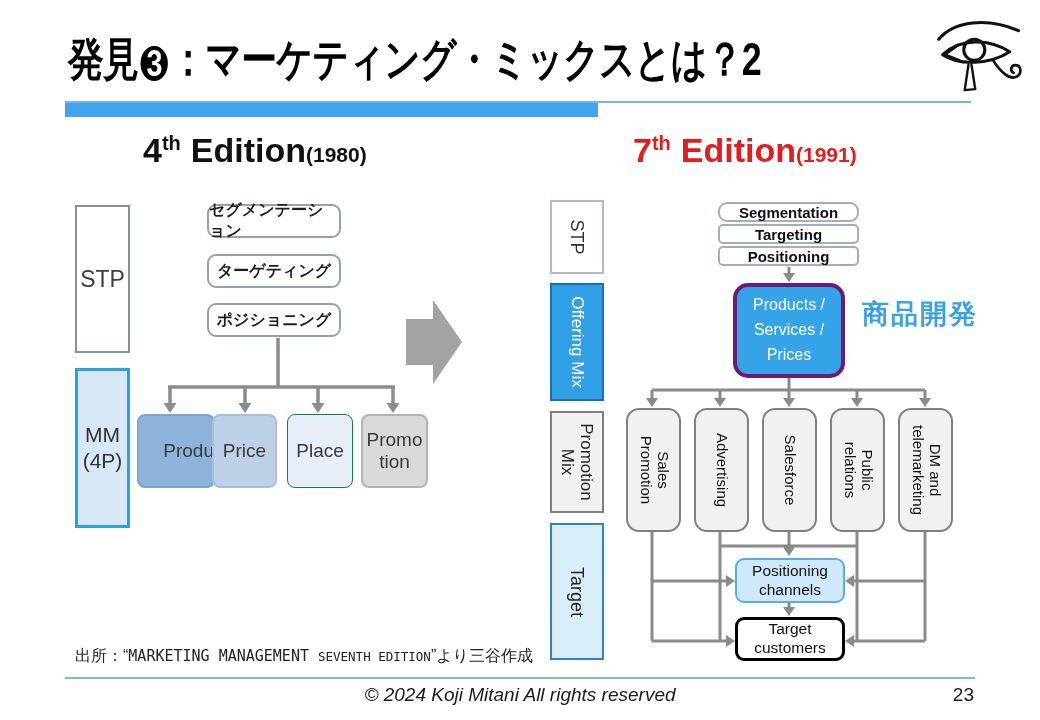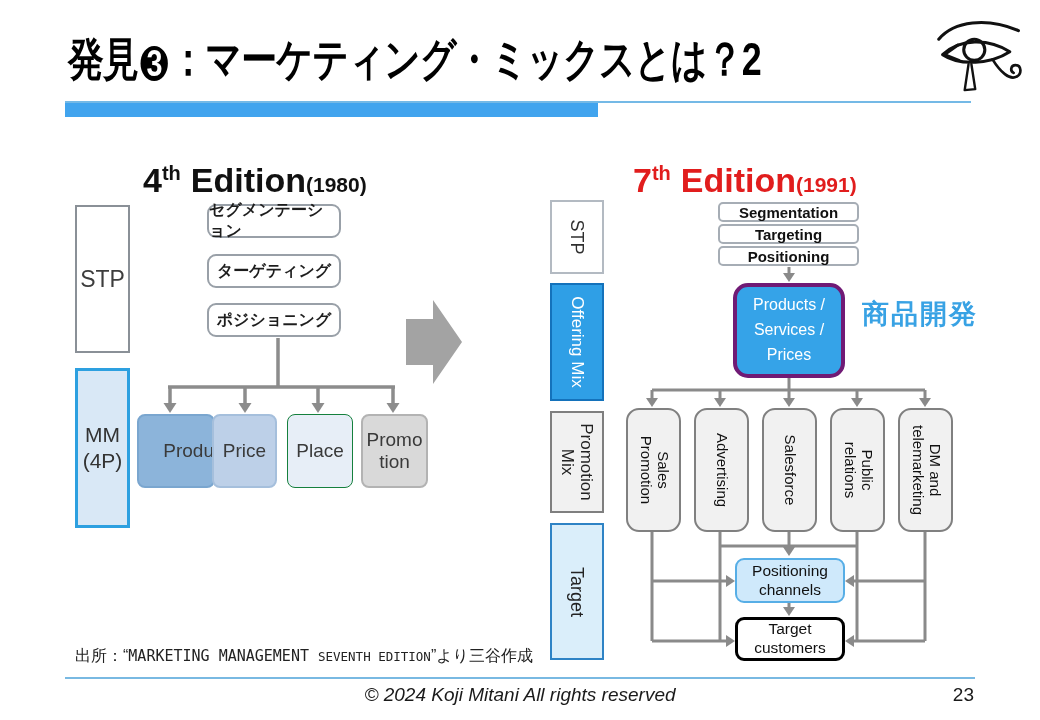--- a/index.html
+++ b/index.html
@@ -15,21 +15,21 @@
     transform:scaleX(.78);transform-origin:0 50%;white-space:nowrap;line-height:62px;
   }
   .title .circle{
     display:inline-flex;width:.95em;height:.95em;border-radius:50%;background:#000;color:#fff;
     align-items:center;justify-content:center;font-size:.8em;margin:0 3px;vertical-align:-0.02em;font-weight:900;
   }
   .logo{position:absolute;left:933px;top:16px;}
   .rule-thin{position:absolute;left:65px;top:101px;width:906px;height:2px;background:#74b9e6;}
   .rule-thick{position:absolute;left:65px;top:103px;width:533px;height:14px;background:#41a4ee;}
   
-  .ed-header{position:absolute;top:131px;font-size:34px;font-weight:600;color:#111;white-space:nowrap;margin-top:30px;}
+  .ed-header{position:absolute;top:131px;font-size:34px;font-weight:600;color:#111;white-space:nowrap;}
   .ed-header sup{font-size:20px;font-weight:700;}
   .ed-header .ed-word{margin-left:10px;}
   .ed-header .ed-year{font-size:21px;font-weight:600;}
   .ed-left{left:143px;}
   .ed-right{left:633px;color:#e11d1d;}
   
   .box{position:absolute;box-sizing:border-box;display:flex;align-items:center;justify-content:center;background:#fff;}
   
   .stp-left{left:75px;top:205px;width:55px;height:148px;border:2.5px solid #8a9097;font-size:23px;color:#3d3d3d;}
   .jp-box{left:207px;width:134px;height:34px;border:2px solid #99a0a8;border-radius:9px;font-size:16px;font-weight:700;color:#1d1d1d;}
@@ -40,21 +40,21 @@
   .p2{left:212px;width:65px;background:#bdd0e8;border:2px solid #a5bfdc;}
   .p3{left:287px;width:66px;background:#e7eef7;border:1px solid #15803d;}
   .p4{left:361px;width:67px;background:#d9d9d9;border:2px solid #b3b3b3;}
   
   .vlabel{left:550px;width:54px;}
   .stp-r{top:200px;height:74px;border:2.5px solid #b3bac2;font-size:18px;color:#2f2f2f;}
   .offering{top:283px;height:118px;background:#2f9fe6;border:2.5px solid #1472bb;color:#fff;font-size:17px;}
   .promix{top:411px;height:102px;background:#f1f1f1;border:2.5px solid #7f7f7f;font-size:17px;color:#222;}
   .target-l{top:523px;height:137px;background:#daeefa;border:2.5px solid #2e83c5;font-size:18px;color:#222;}
   .step{left:718px;width:141px;height:20px;border:2px solid #a6adb5;border-radius:5px;font-size:15px;font-weight:600;color:#111;}
-  .s1{top:202px;}.s2{top:224px;}.s3{top:246px;}
+  .s1{top:202px;border-radius:9px;}.s2{top:224px;}.s3{top:246px;}
   .products{left:733px;top:283px;width:112px;height:95px;background:#35a3e8;border:4px solid #701a75;border-radius:15px;color:#fff;font-size:16px;line-height:1.55;text-align:center;}
   .annotation{position:absolute;left:862px;top:296px;font-size:27px;color:#38a2e4;font-weight:600;letter-spacing:2px;white-space:nowrap;}
   .chan{top:408px;width:55px;height:124px;background:#f1f1f1;border:2.5px solid #808080;border-radius:13px;font-size:15px;color:#111;}
   .c1{left:626px;}.c2{left:694px;}.c3{left:762px;}.c4{left:830px;}.c5{left:898px;}
   .vtext{position:absolute;top:50%;left:50%;transform:translate(-50%,-50%) rotate(90deg);white-space:pre;text-align:center;line-height:1.12;}
   .dist{left:735px;top:558px;width:110px;height:45px;background:#cfe9fb;border:2.5px solid #57aee6;border-radius:9px;font-size:15.5px;font-weight:500;line-height:1.2;text-align:center;color:#111;}
   .tcust{left:735px;top:617px;width:110px;height:44px;background:#fff;border:3px solid #000;border-radius:9px;font-size:15.5px;font-weight:500;line-height:1.2;text-align:center;color:#111;}
   
   .connectors{position:absolute;left:0;top:0;pointer-events:none;}
   

